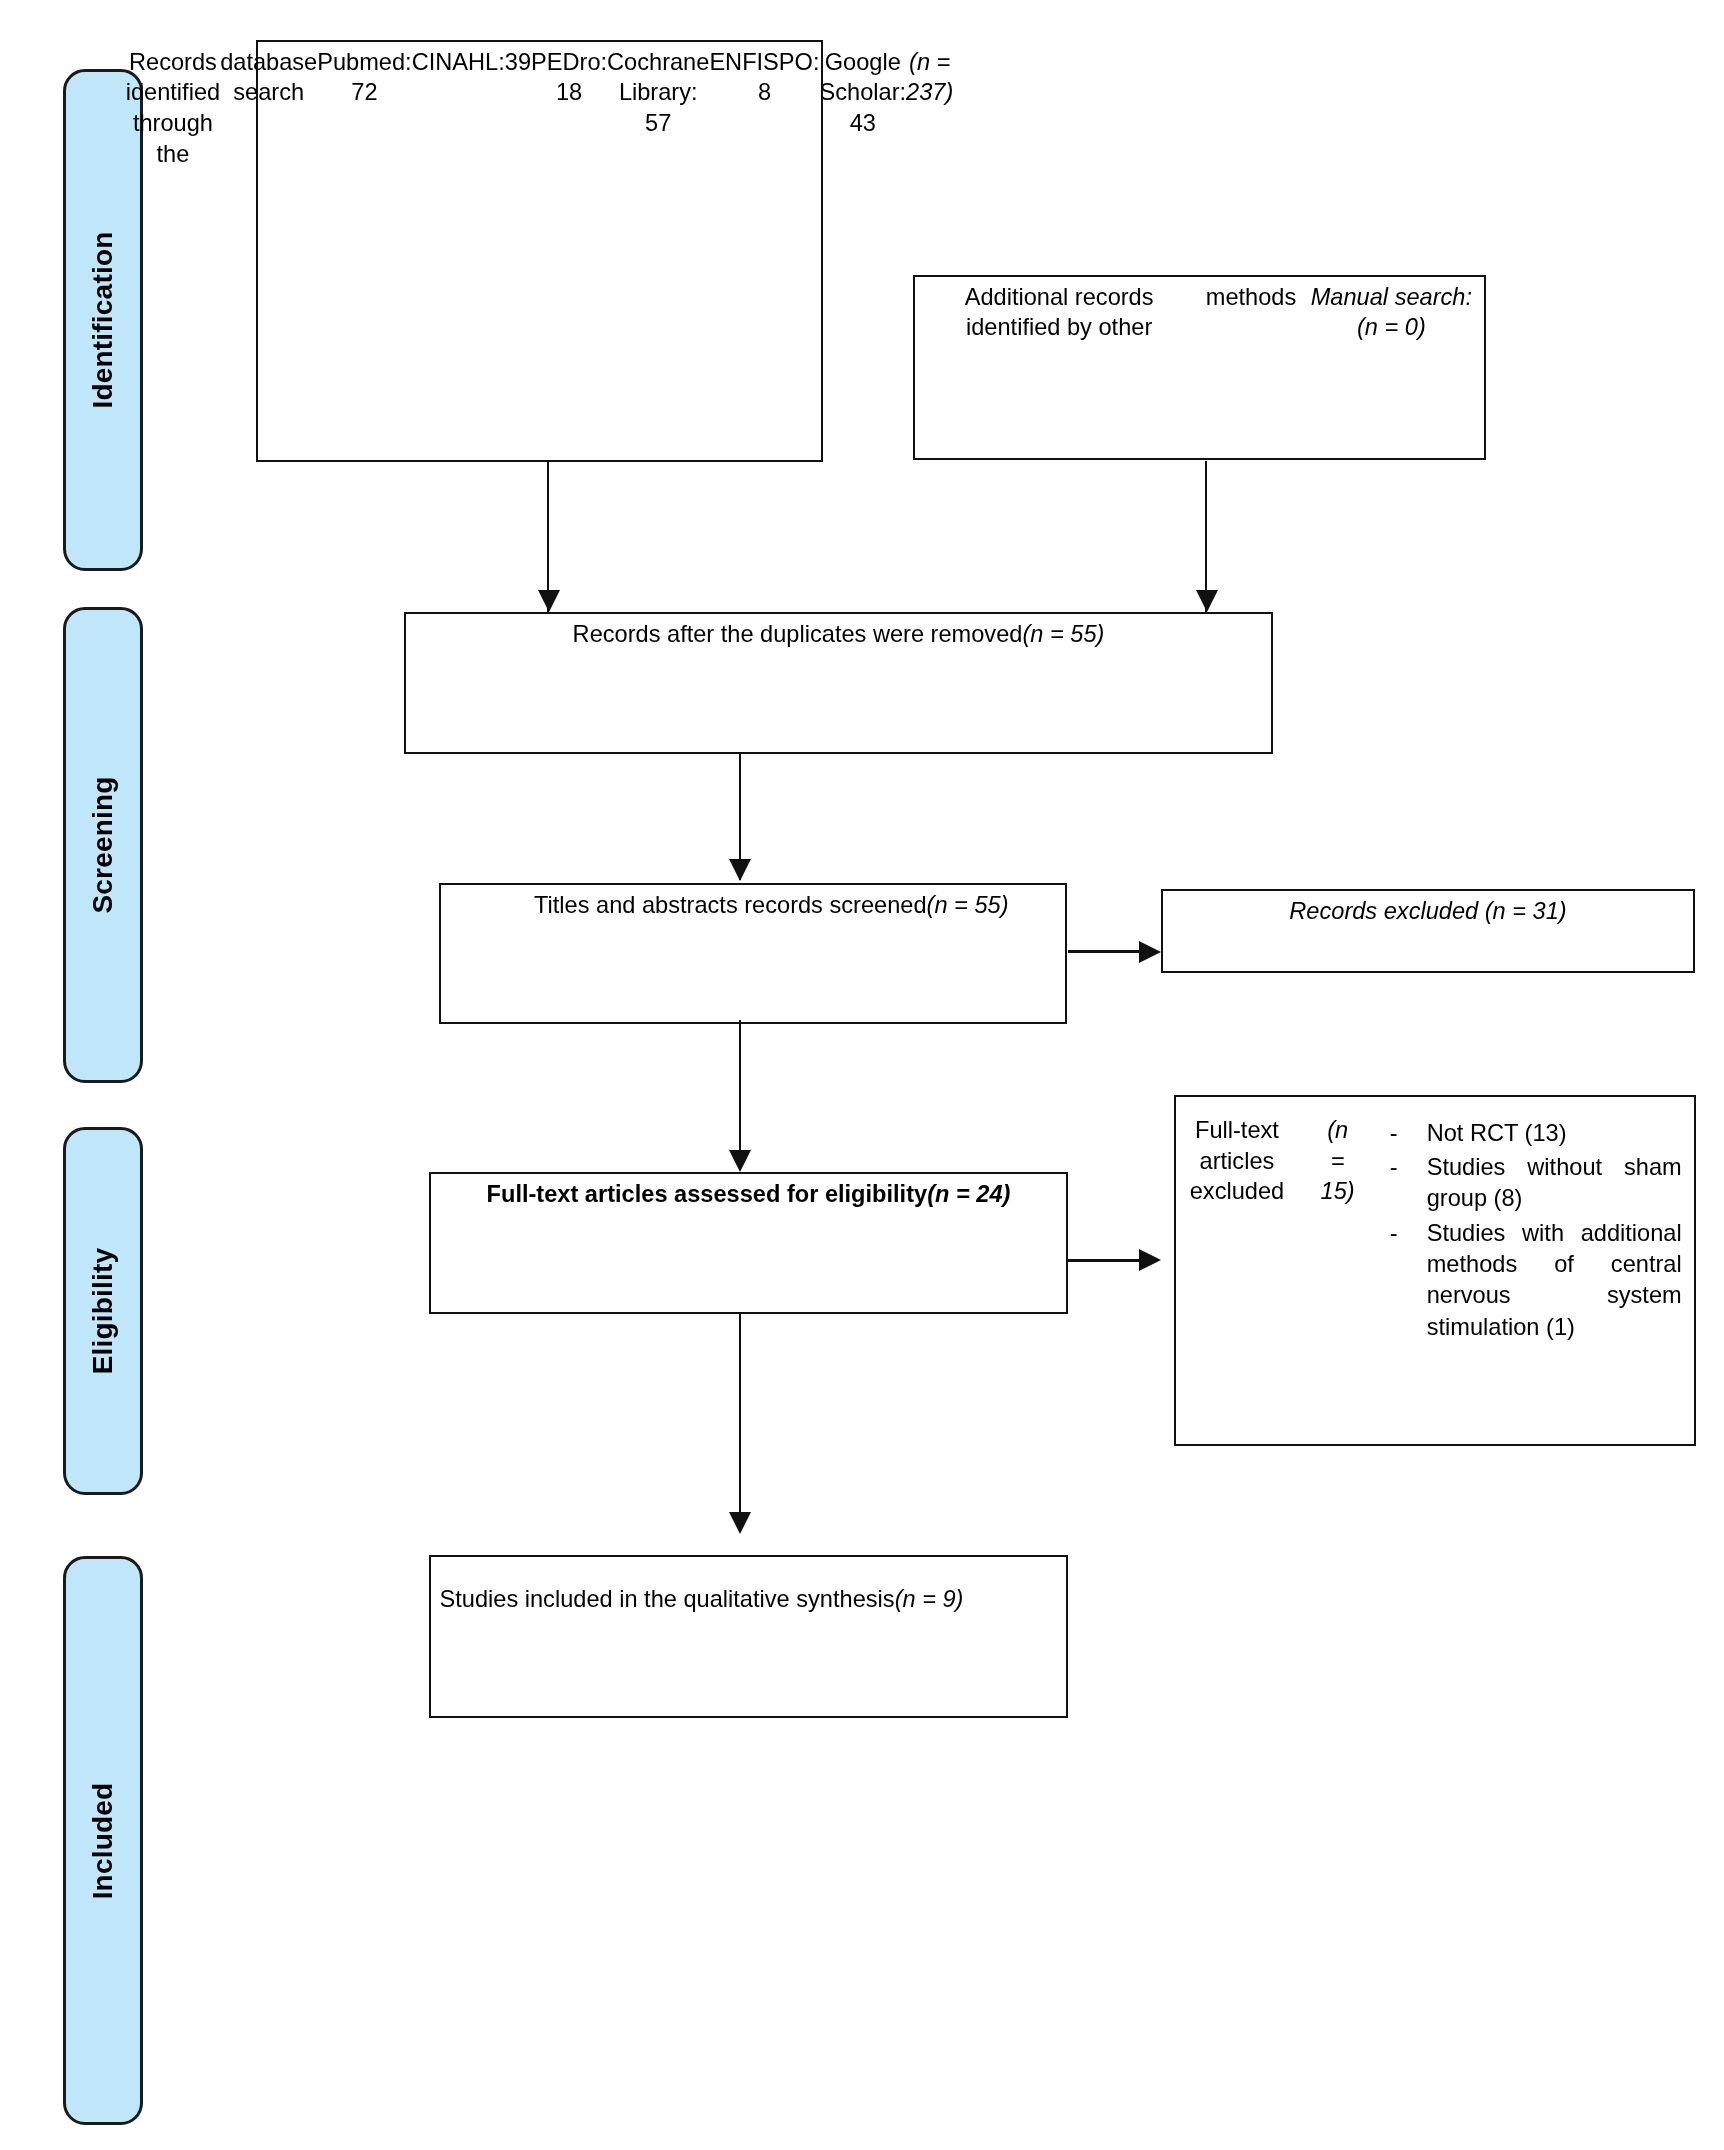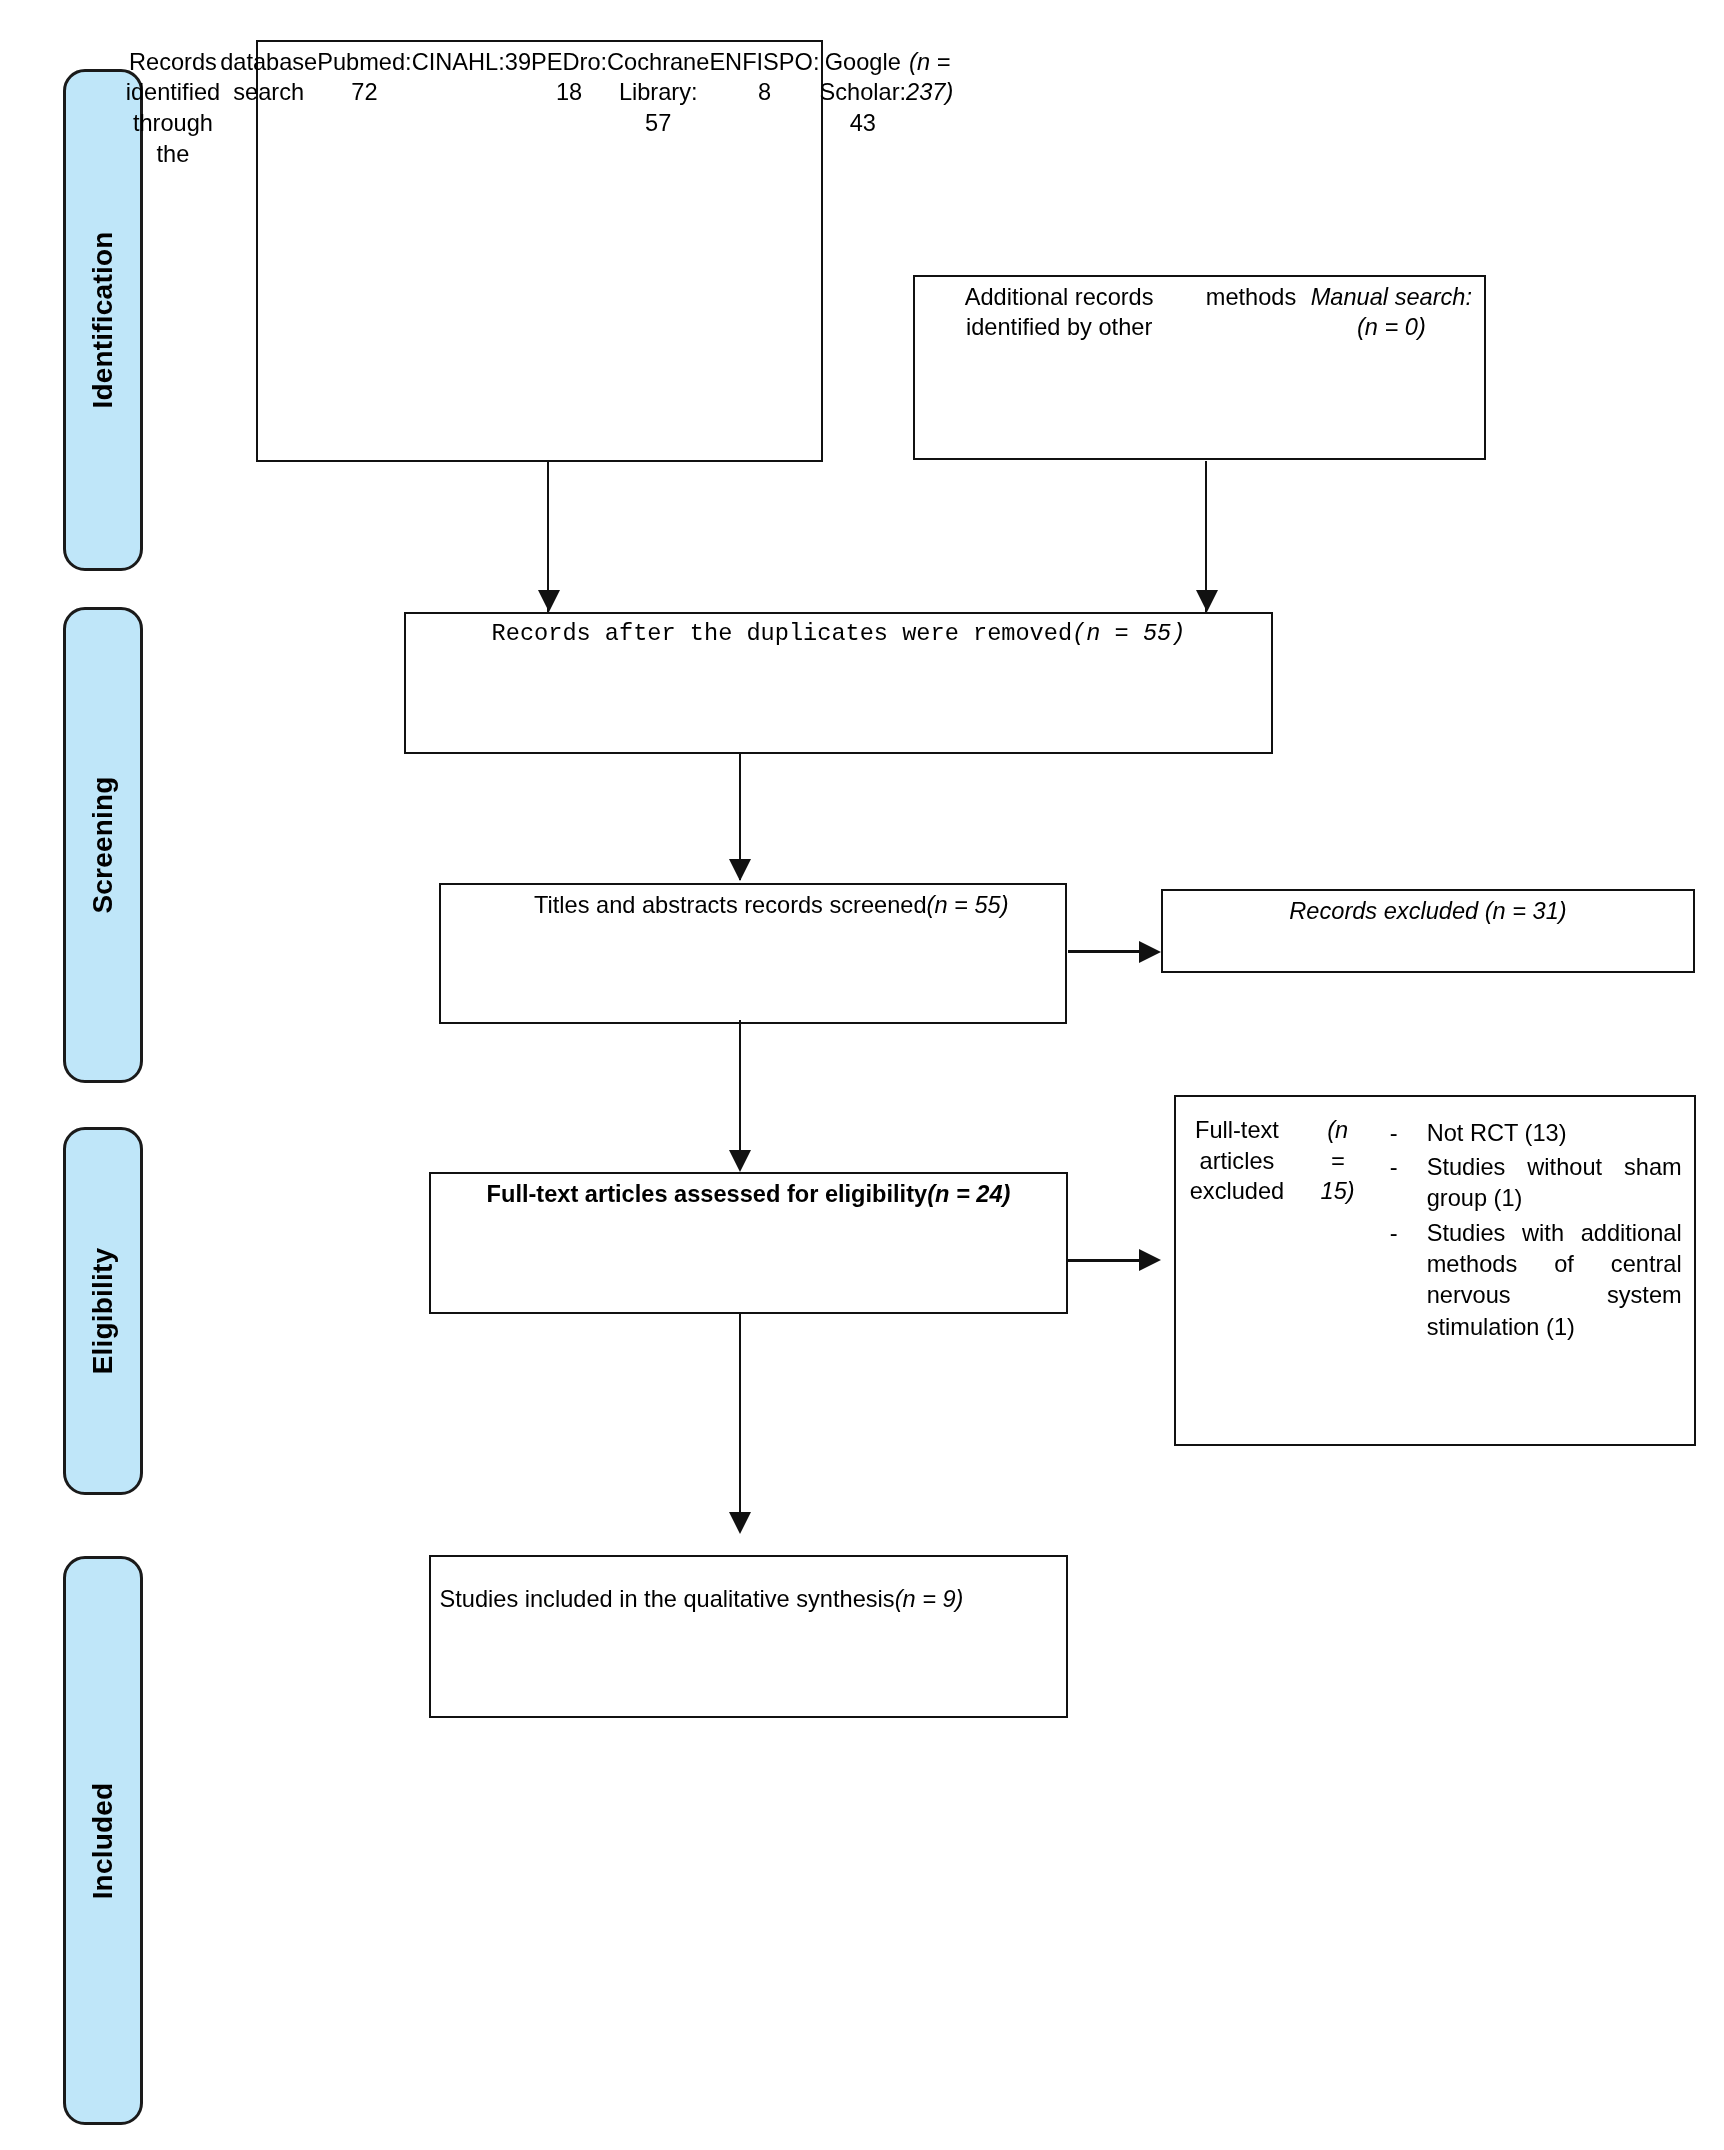--- a/index.html
+++ b/index.html
@@ -157,21 +157,21 @@
     <div class="line">methods</div>
     <div class="line italic-n">Manual search: (<i>n</i> = 0)</div>
   </div>
 
   <div class="v-line" style="left:547px; top:462px; height:150px;"></div>
   <div class="arrow-down" style="left:538px; top:590px;"></div>
 
   <div class="v-line" style="left:1205px; top:461px; height:152px;"></div>
   <div class="arrow-down" style="left:1196px; top:590px;"></div>
 
-  <div class="flow-box" style="left:404px; top:612px; width:869px; height:142px;font-family:Liberation Mono, monospace;">
+  <div class="flow-box" style="left:404px; top:612px; width:869px; height:142px;">
     <div class="line">Records after the duplicates were removed</div>
     <div class="line italic-n">(<i>n</i> = 55)</div>
   </div>
 
   <div class="v-line" style="left:739px; top:754px; height:126px;"></div>
   <div class="arrow-down" style="left:729px; top:859px;"></div>
 
   <div class="flow-box" style="left:439px; top:883px; width:628px; height:141px;padding-left:45px;">
     <div class="line">Titles and abstracts records screened</div>
     <div class="line italic-n">(<i>n</i> = 55)</div>
@@ -198,21 +198,21 @@
   <div class="flow-box align-top" style="left:1174px; top:1095px; width:522px; height:351px; padding:18px 12.3px 9.4px 12.3px;gap:35px;">
     <div class="line">Full-text articles excluded</div>
     <div class="line italic-n">(<i>n</i> = 15)</div>
     <ul class="excl-list">
       <li>
         <span class="dash">-</span>
         <span class="txt">Not RCT (13)</span>
       </li>
       <li>
         <span class="dash">-</span>
-        <span class="txt">Studies without sham group (1)</span>
+        <span class="txt">Studies without sham group (8)</span>
       </li>
       <li class="justified">
         <span class="dash">-</span>
         <span class="txt">Studies with additional methods of central nervous system stimulation (1)</span>
       </li>
     </ul>
   </div>
 
   <div class="v-line" style="left:739px; top:1314px; height:217px;"></div>
   <div class="arrow-down" style="left:729px; top:1512px;"></div>

